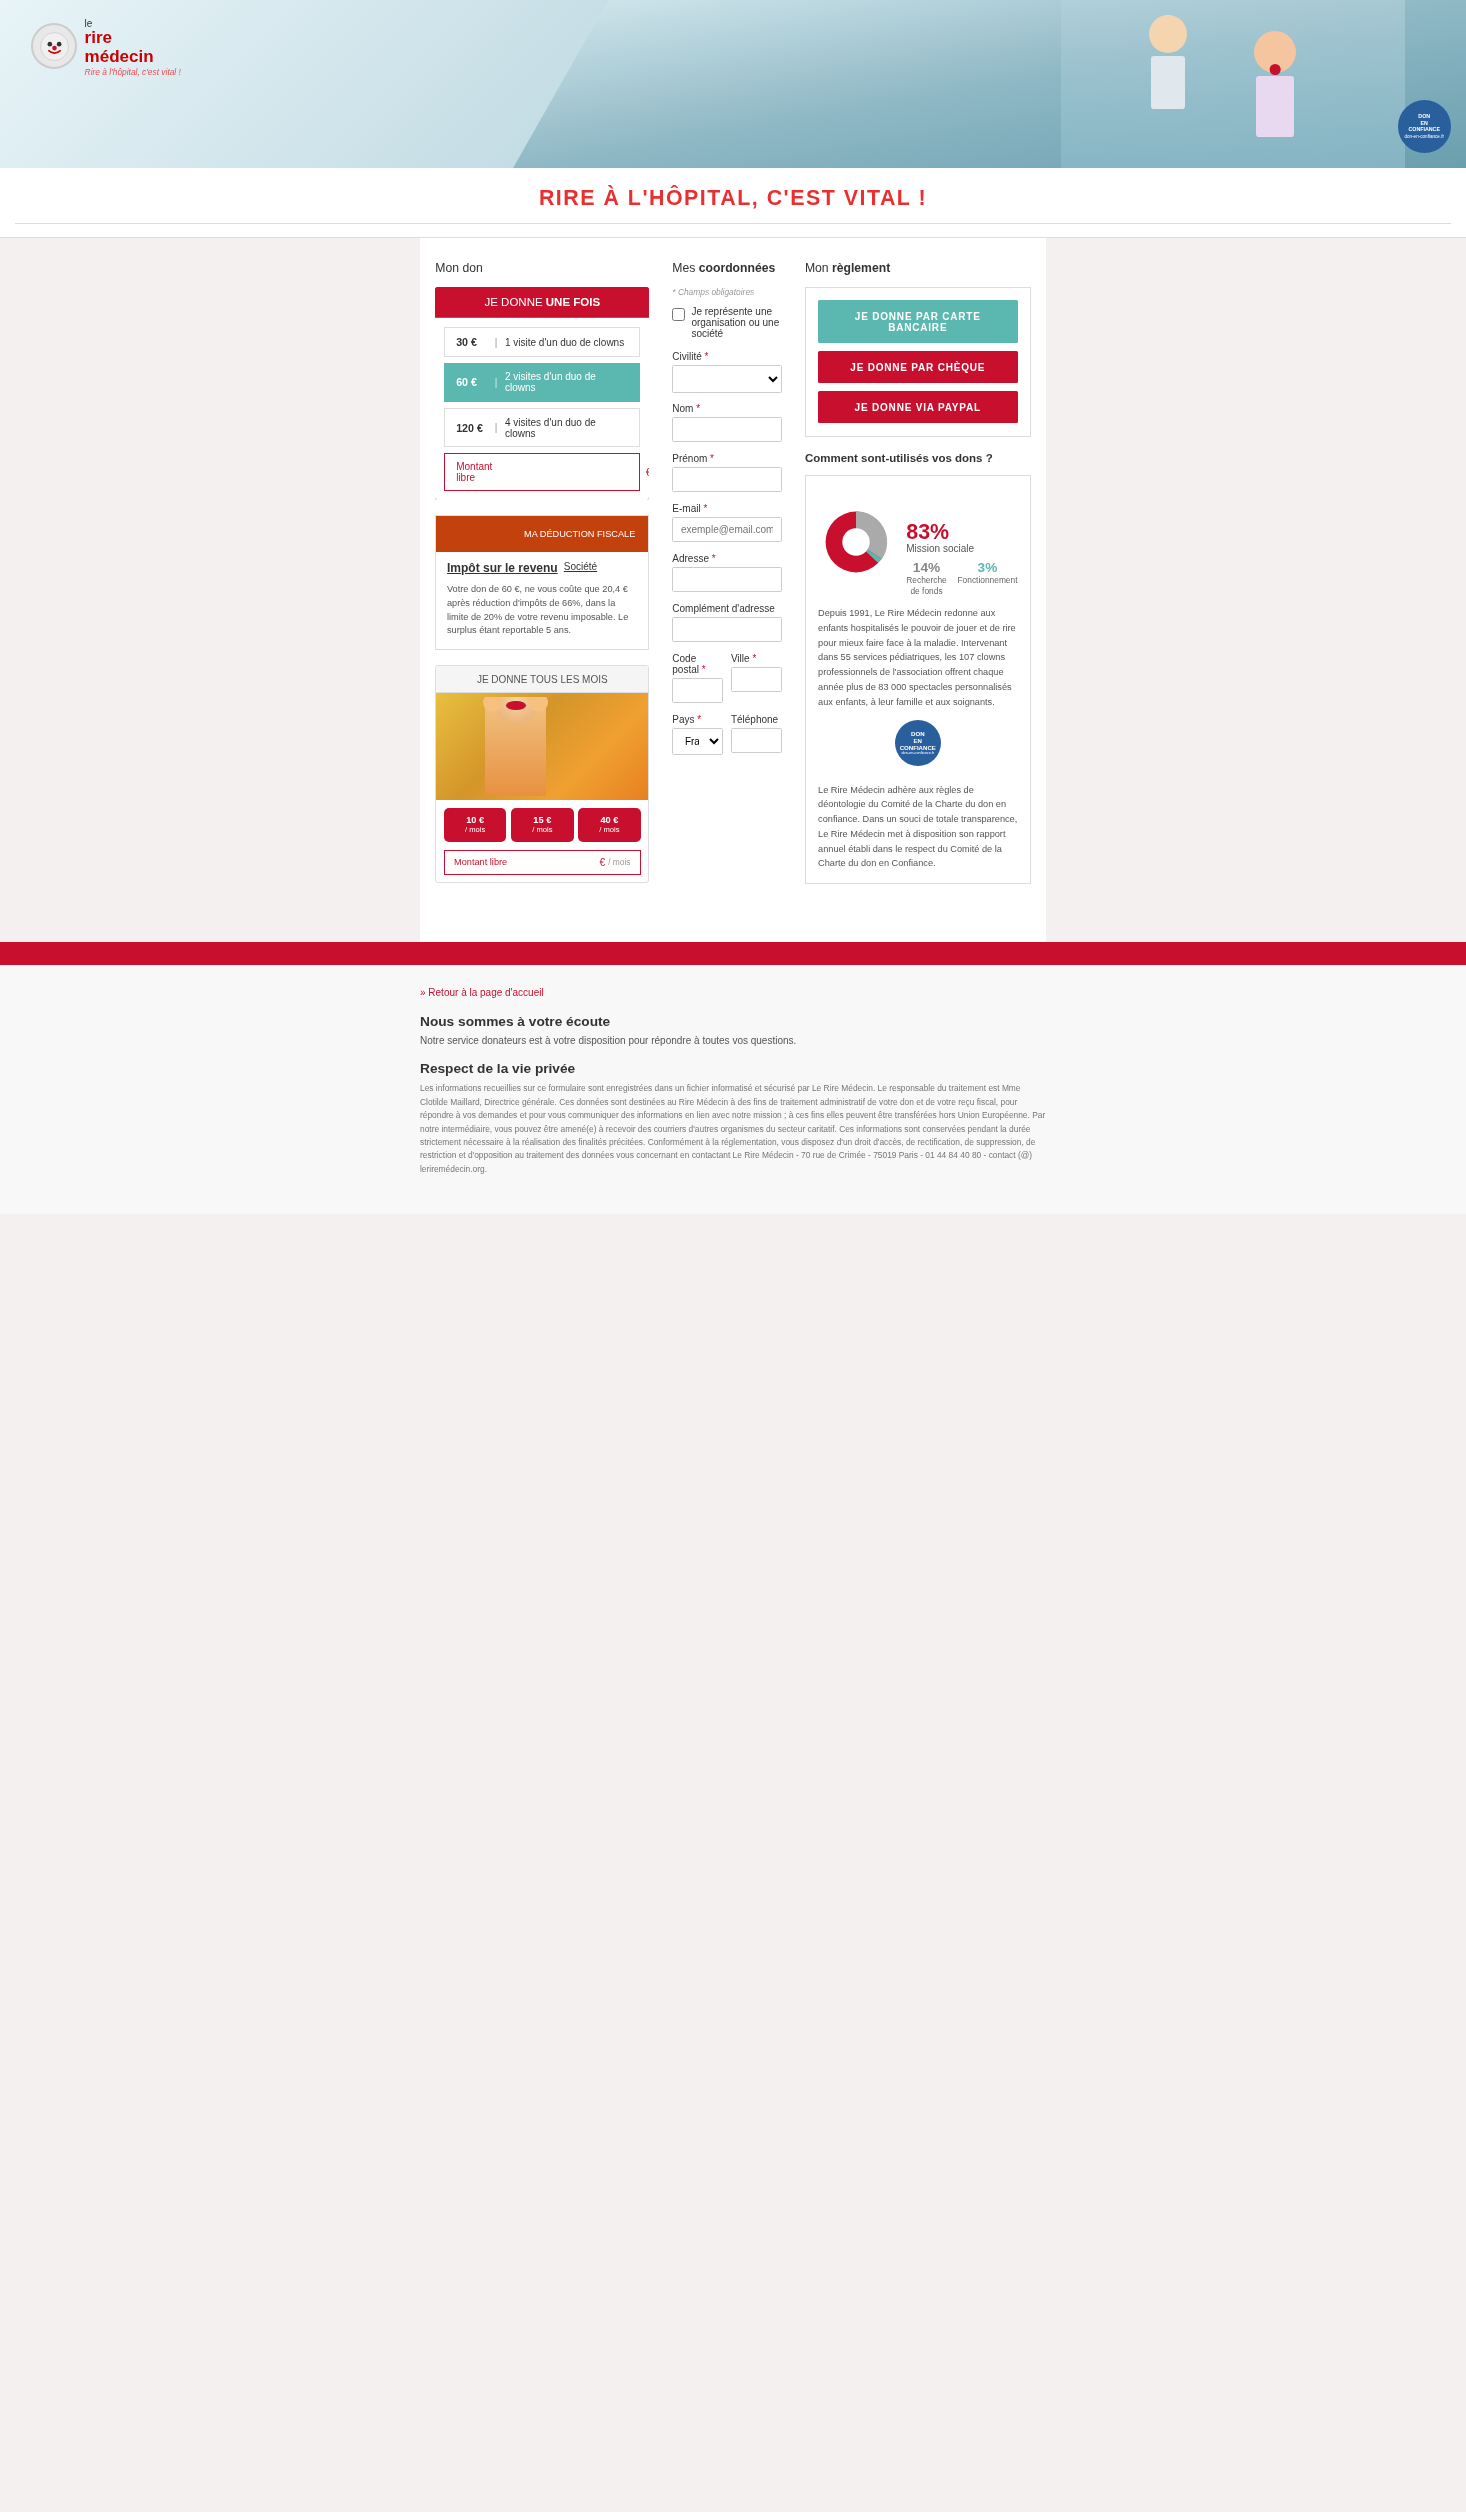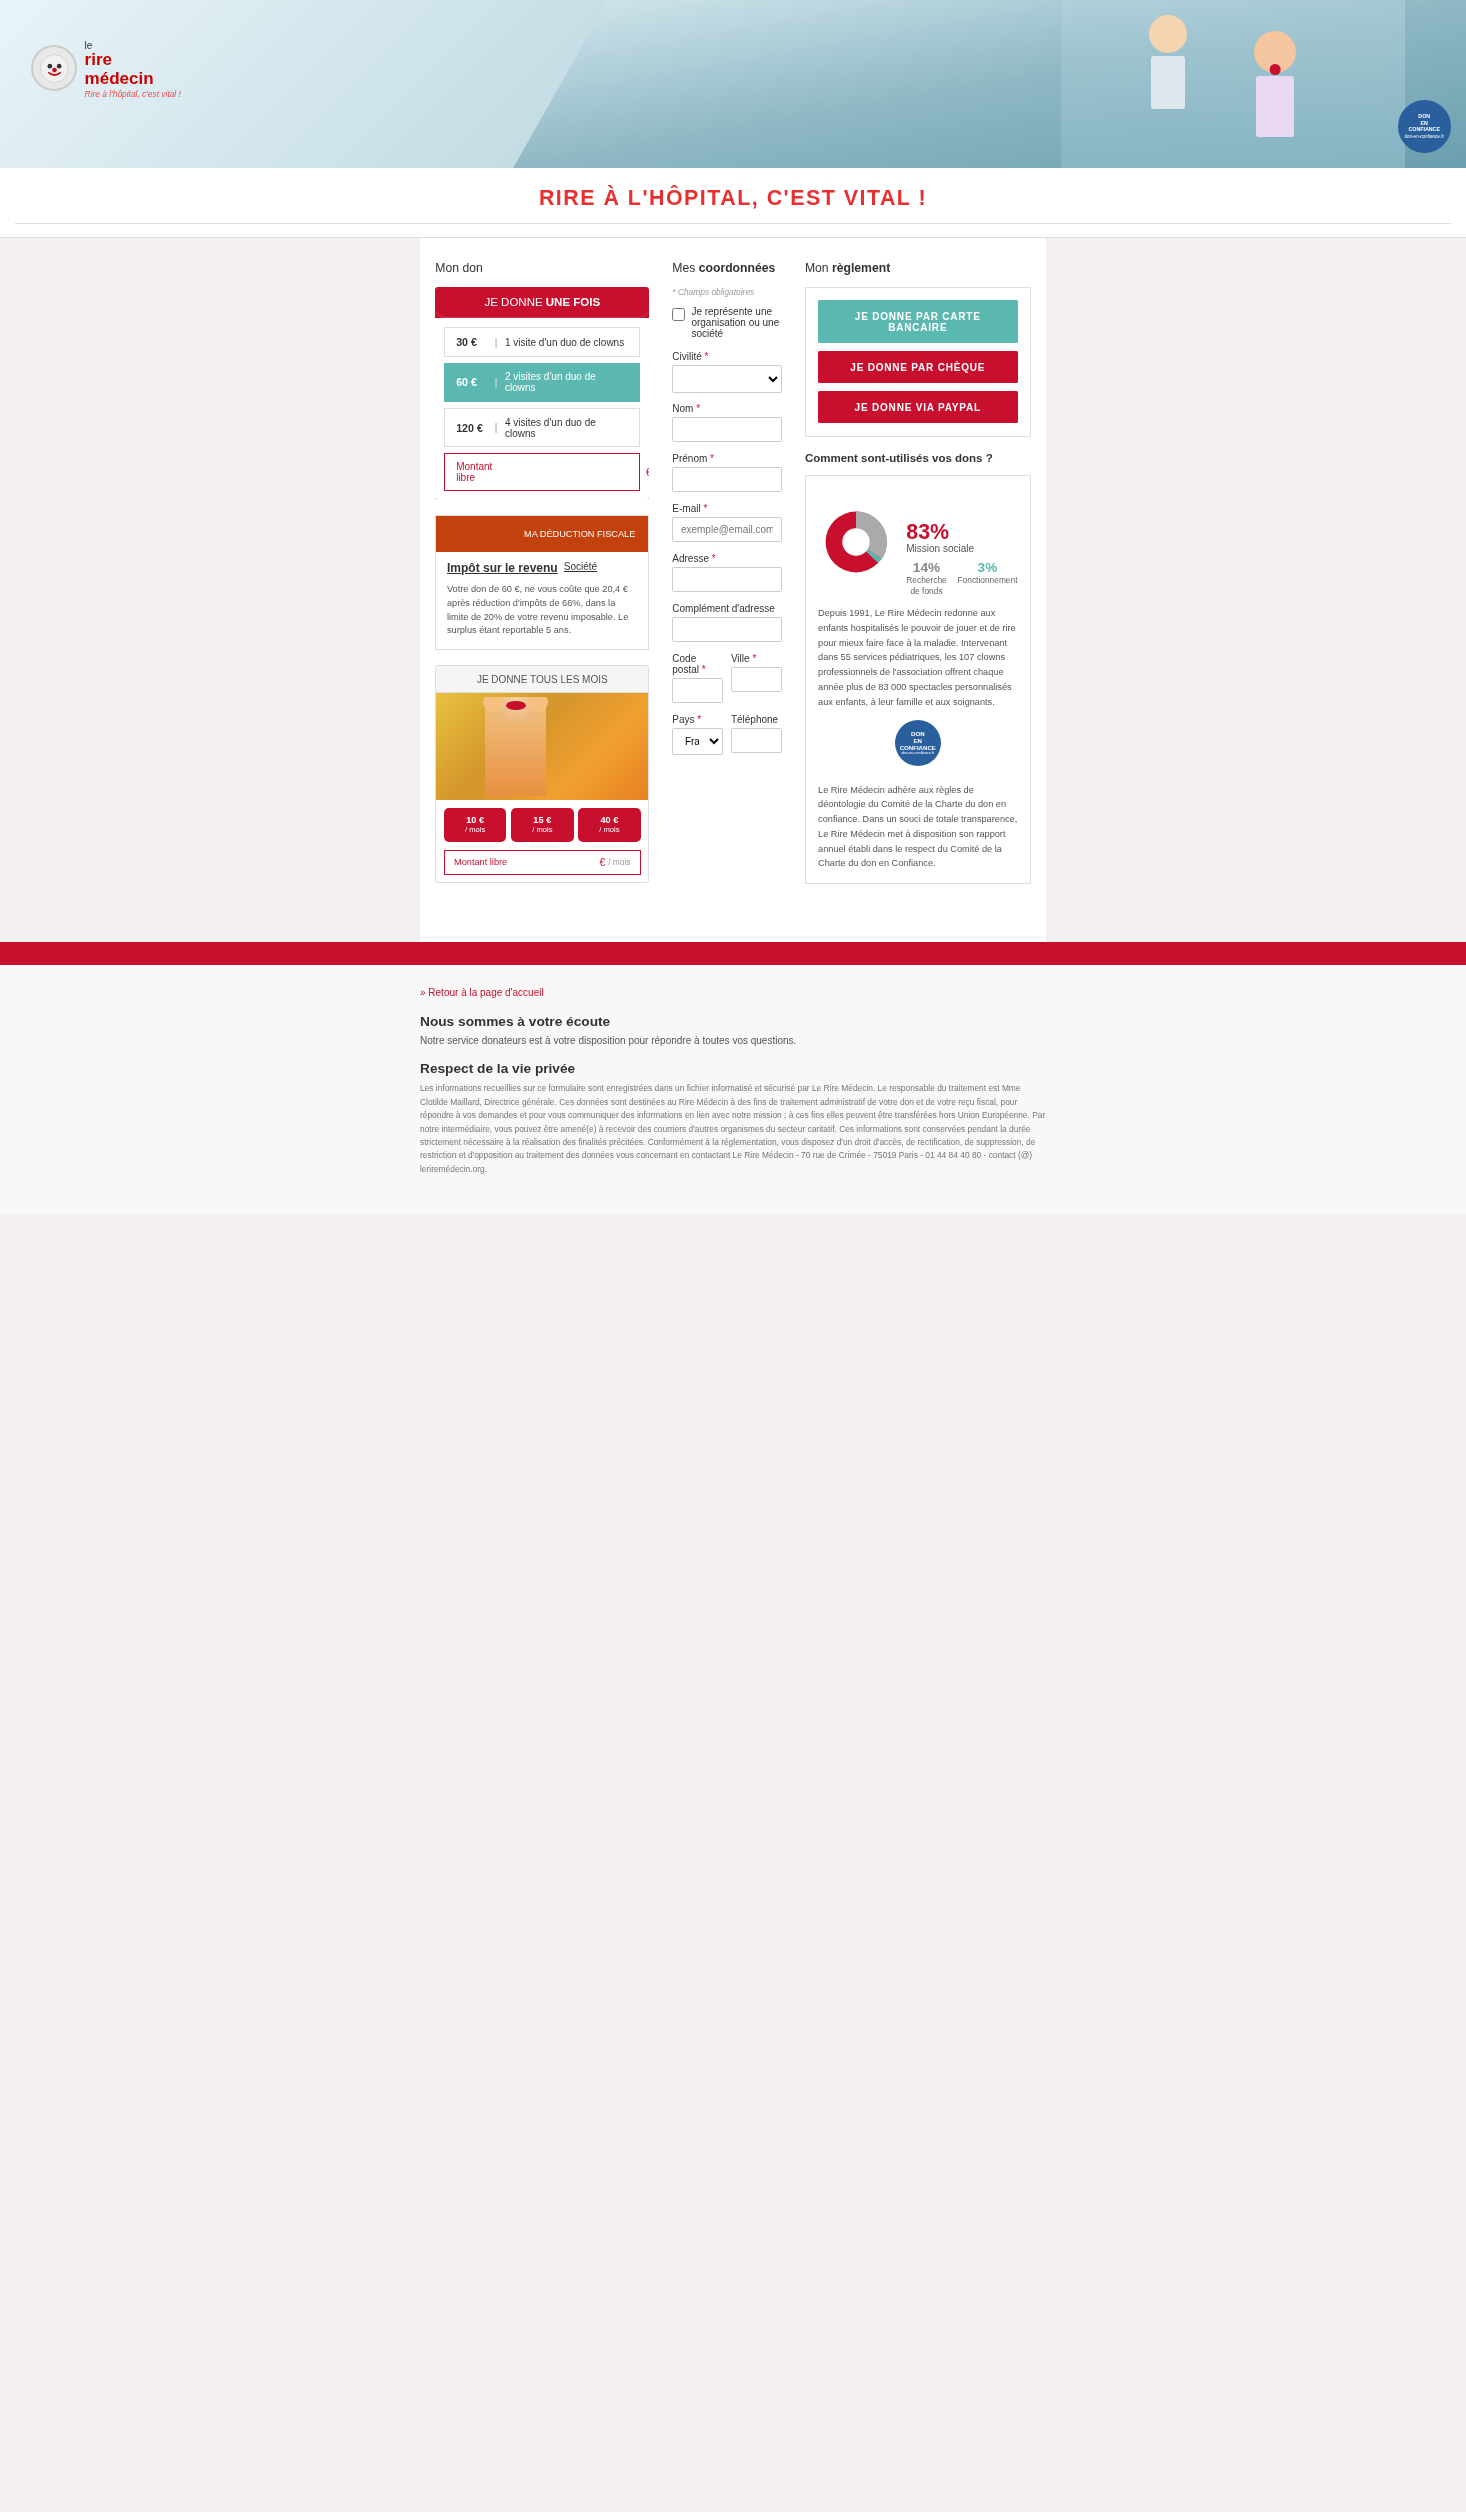--- a/index.html
+++ b/index.html
@@ -99,21 +99,20 @@
       margin-bottom: 15.3px;
     }
     .don-header {
       background: #c8102e;
       color: white;
       text-align: center;
       padding: 9.2px;
       font-size: 11.5px;
       font-weight: normal;
       border-bottom: 0.8px solid rgba(255,255,255,0.2);
-      border-radius: 10px;
     }
     .don-header strong { font-weight: bold; }
     .don-options {
       background: white;
       padding: 9.2px;
     }
     .don-option {
       display: flex;
       align-items: center;
       border: 0.8px solid #ddd;
@@ -460,21 +459,21 @@
       <div style="width:34px;height:53px;background:#e0e8ee;border-radius:3.1px;margin:3.1px auto 0;"></div>
     </div>
     <div style="position:absolute;top:31px;left:168px;width:92px;height:137px;">
       <div style="width:42px;height:42px;background:#f5c5a0;border-radius:50%;margin:0 auto;position:relative;">
         <div style="position:absolute;bottom:-1.5px;left:50%;transform:translateX(-50%);width:10.7px;height:10.7px;background:#c8102e;border-radius:50%;"></div>
       </div>
       <div style="width:38px;height:61px;background:#e8d8f0;border-radius:3.1px;margin:3.1px auto 0;"></div>
     </div>
   </div>
   <div class="hero-logo">
-    <div style="display:flex;align-items:center;gap:7.6px;margin-top:22px;">
+    <div style="display:flex;align-items:center;gap:7.6px;">
       <div class="logo-circle">
         <svg width="31" height="31" viewBox="0 0 40 40">
           <circle cx="20" cy="20" r="18" fill="#f0f0f0" stroke="#ccc" stroke-width="1"></circle>
           <circle cx="14" cy="17" r="3" fill="#333"></circle>
           <circle cx="26" cy="17" r="3" fill="#333"></circle>
           <path d="M12 25 Q20 32 28 25" stroke="#c00" stroke-width="2" fill="none"></path>
           <circle cx="20" cy="22" r="3" fill="#c8102e"></circle>
         </svg>
       </div>
       <div class="logo-text-block">

